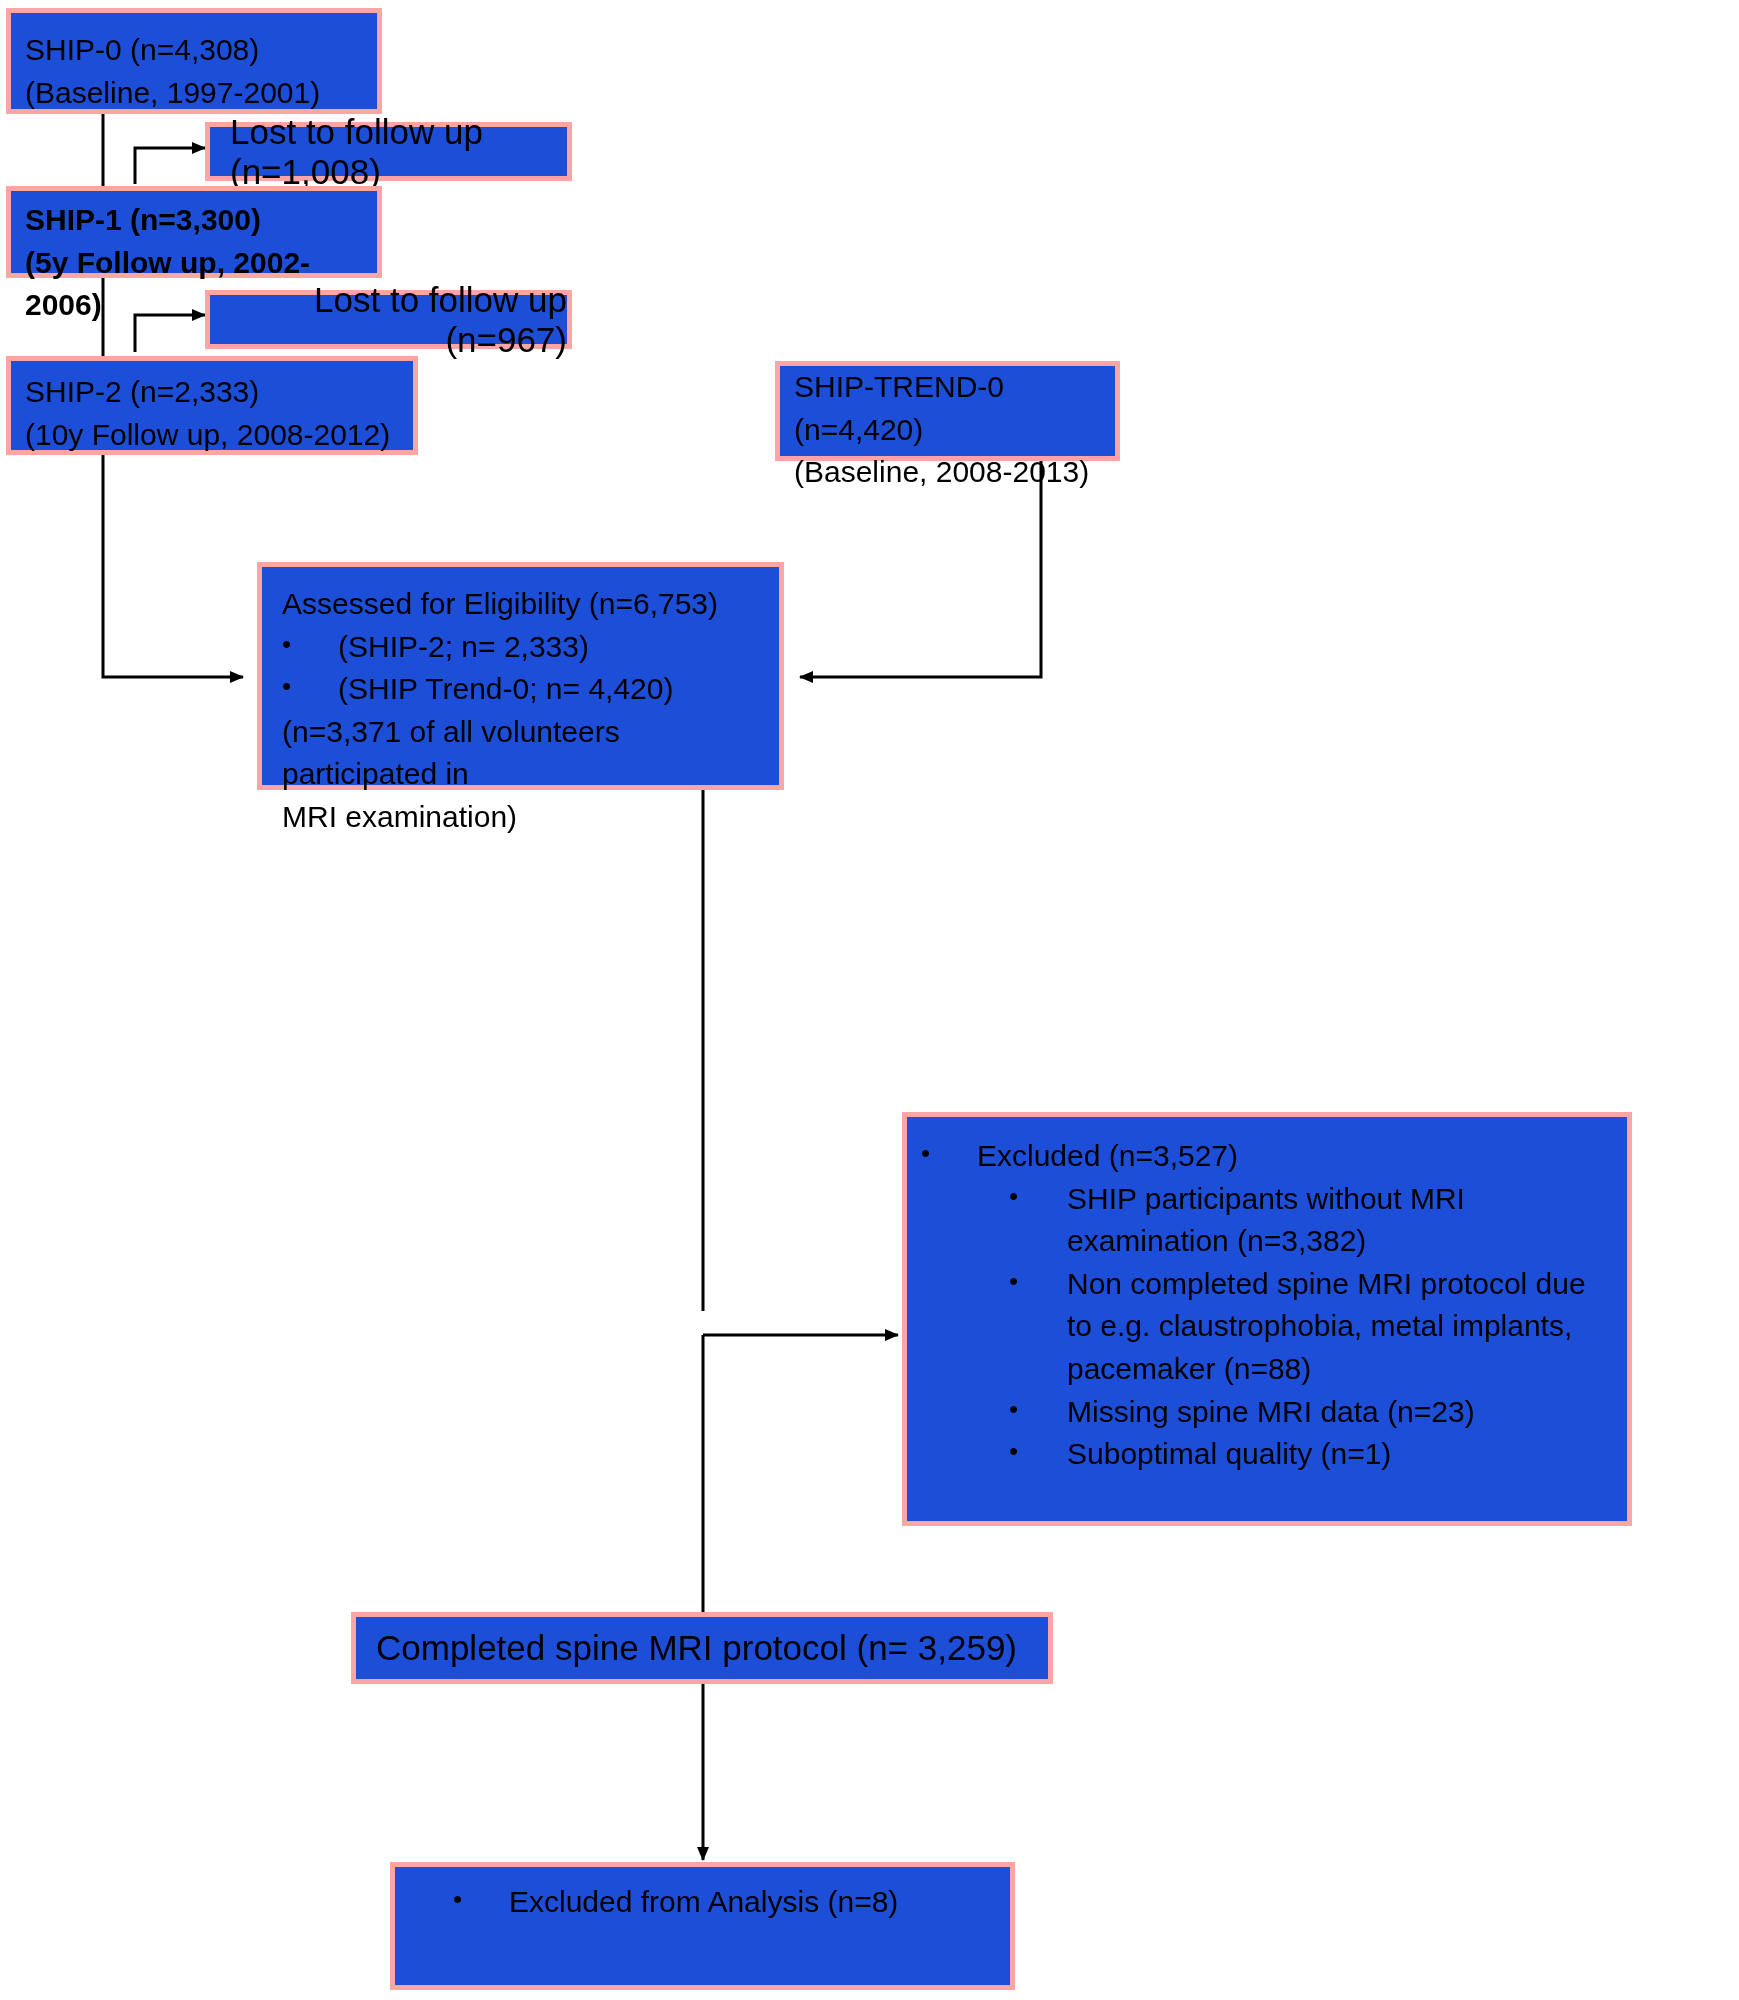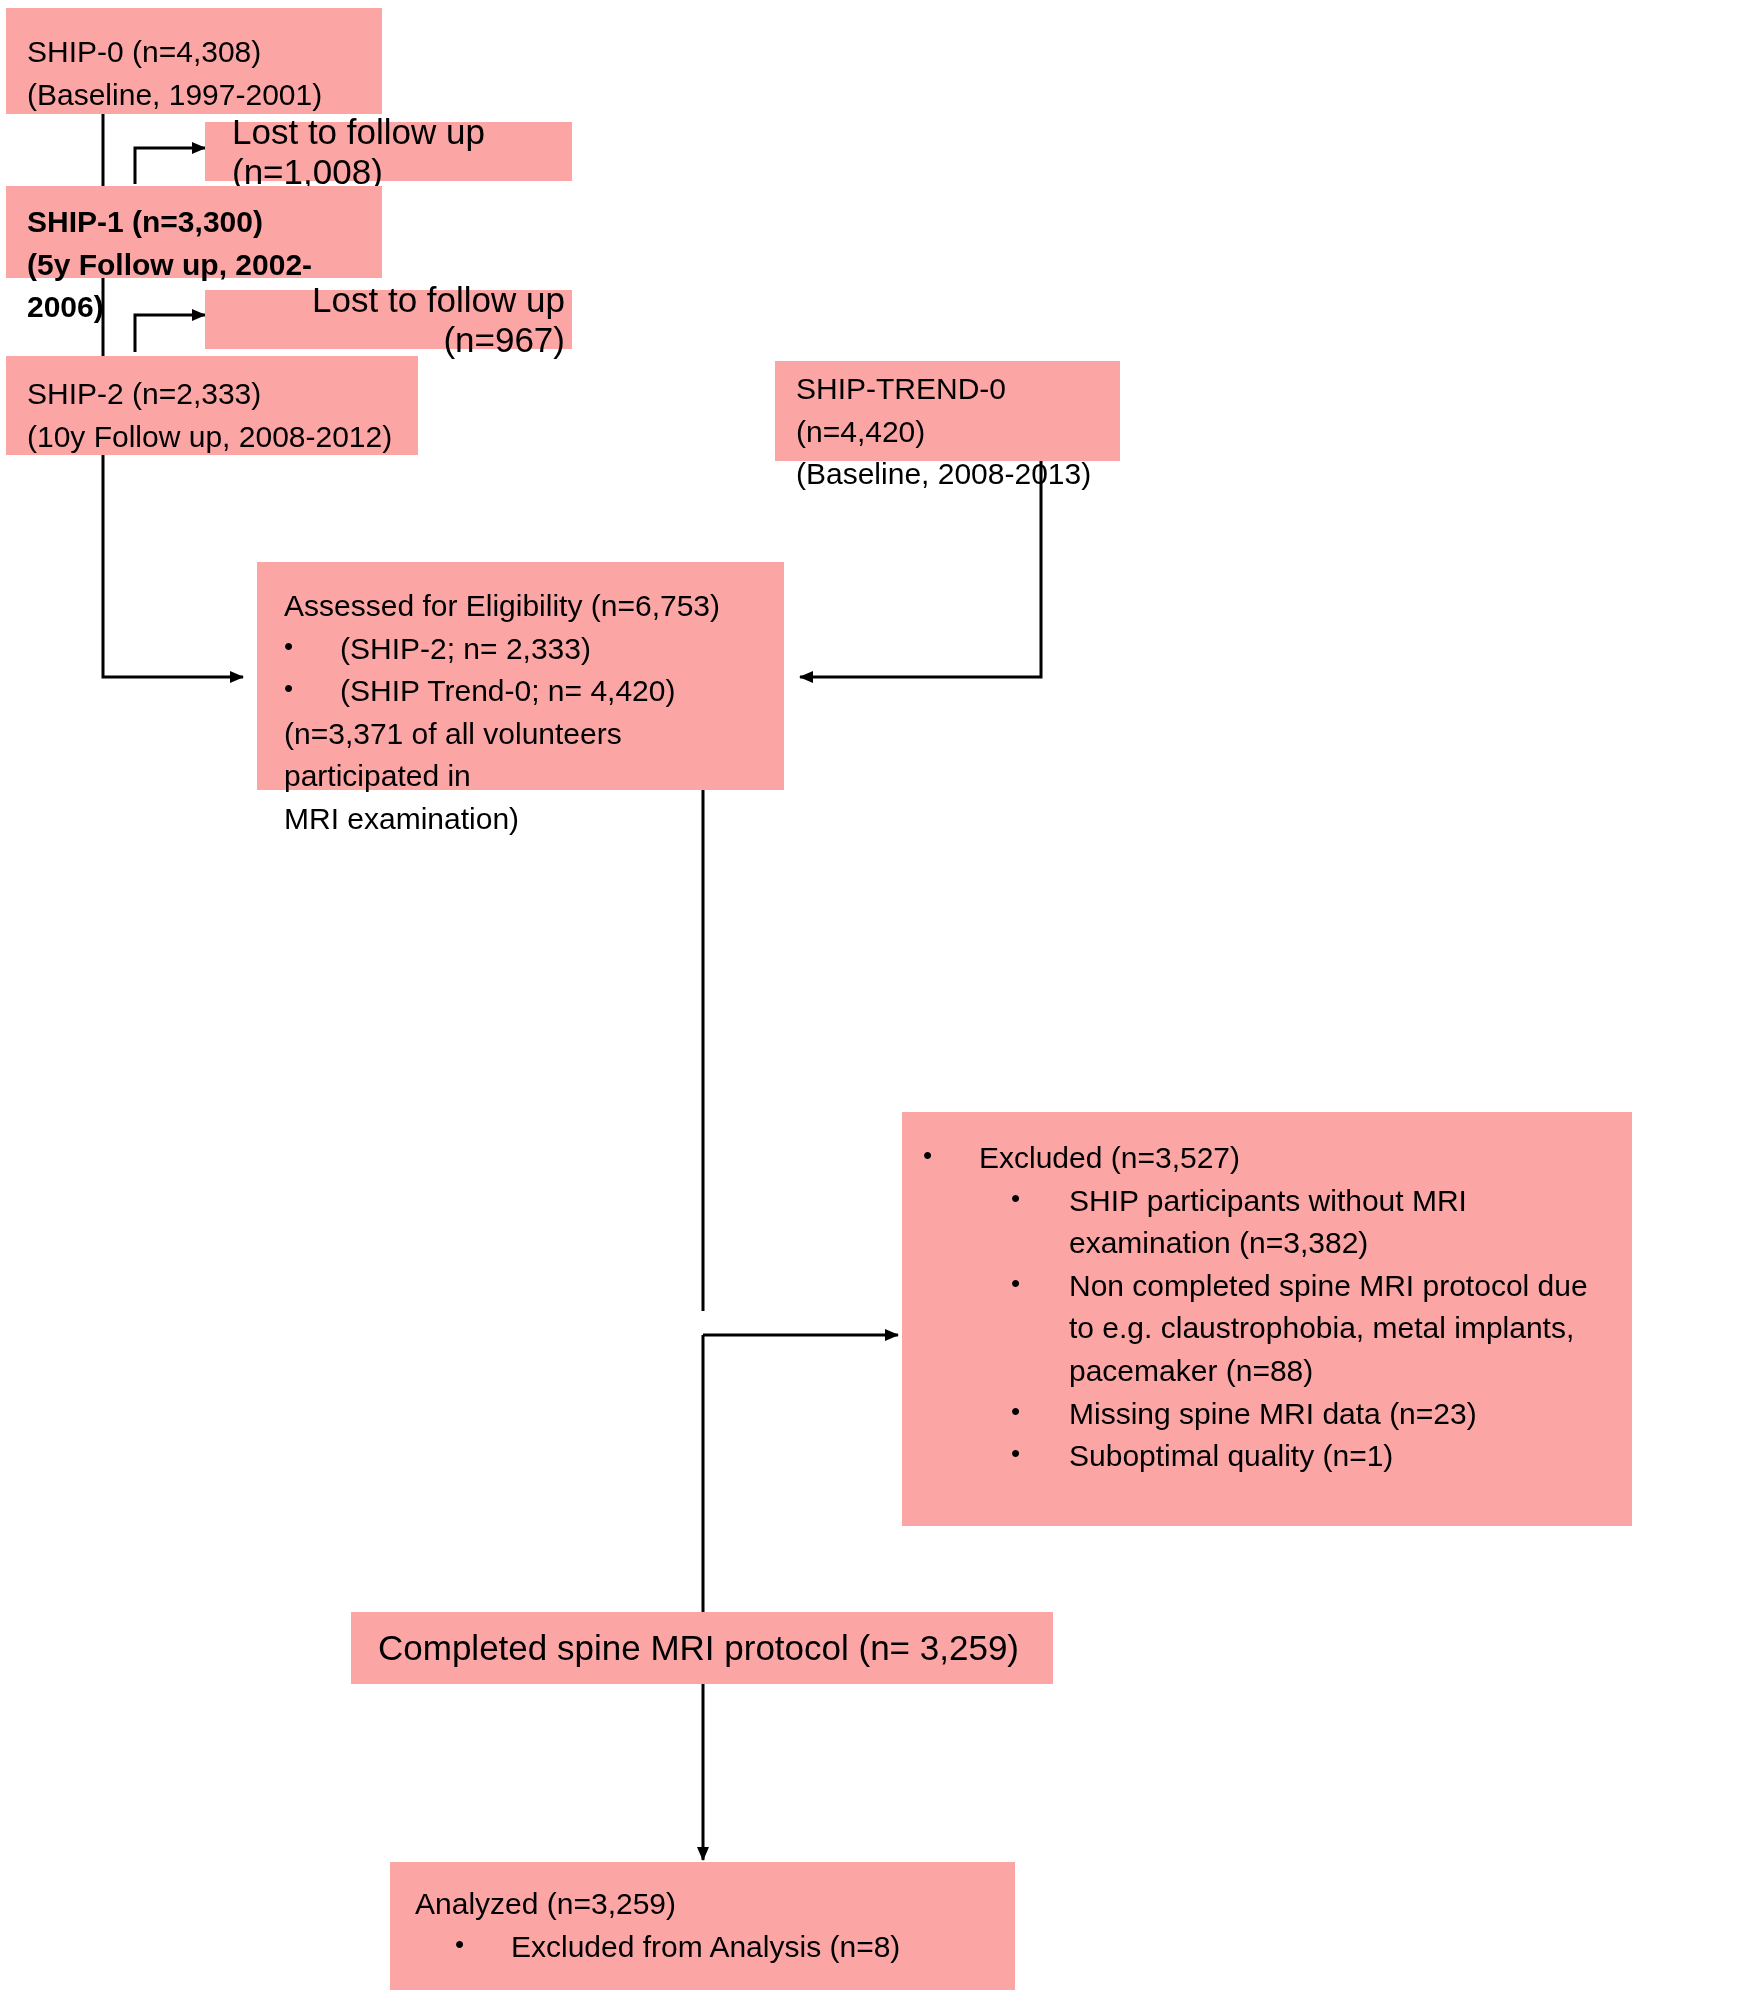--- a/index.html
+++ b/index.html
@@ -17,22 +17,22 @@
   svg.flow-svg {
     position: absolute;
     top: 0;
     left: 0;
     width: 1739px;
     height: 2000px;
   }
   .node-box {
     position: absolute;
     box-sizing: border-box;
-    border: 7px solid #fca5a5;
-    background: #fca5a5;
+    border: 5px solid #fca5a5;
+    background: #1d4ed8;
     color: #000000;
   }
   .pad-std {
     padding: 16px 0 0 14px;
   }
   .line-item {
     display: block;
     font-size: 30px;
     line-height: 1.42;
     color: #000000;
@@ -188,21 +188,20 @@
       </div>
     </div>
   </div>
 
   <div class="node-box" style="left:351px; top:1612px; width:702px; height:72px;">
     <div class="center-line">Completed spine MRI protocol (n= 3,259)</div>
   </div>
 
   <div class="node-box" style="left:390px; top:1862px; width:625px; height:128px;">
     <div style="padding:14px 0 0 18px;">
-      <span class="line-item">Analyzed (n=3,259)</span>
       <div class="bullet-row" style="padding-left:40px;">
         <span class="bullet-mark">•</span>
         <span class="bullet-body">Excluded from Analysis (n=8)</span>
       </div>
     </div>
   </div>
 
 </div>
 
 </body></html>

